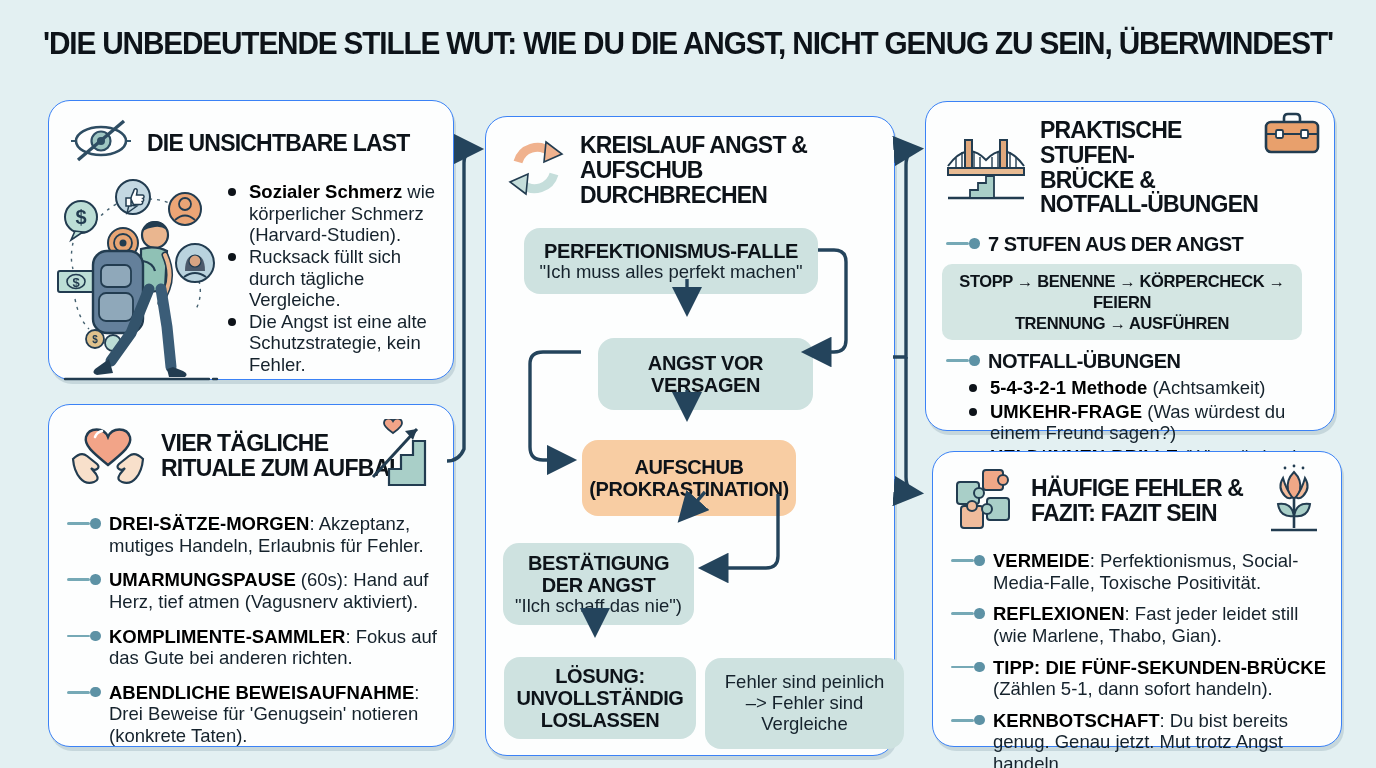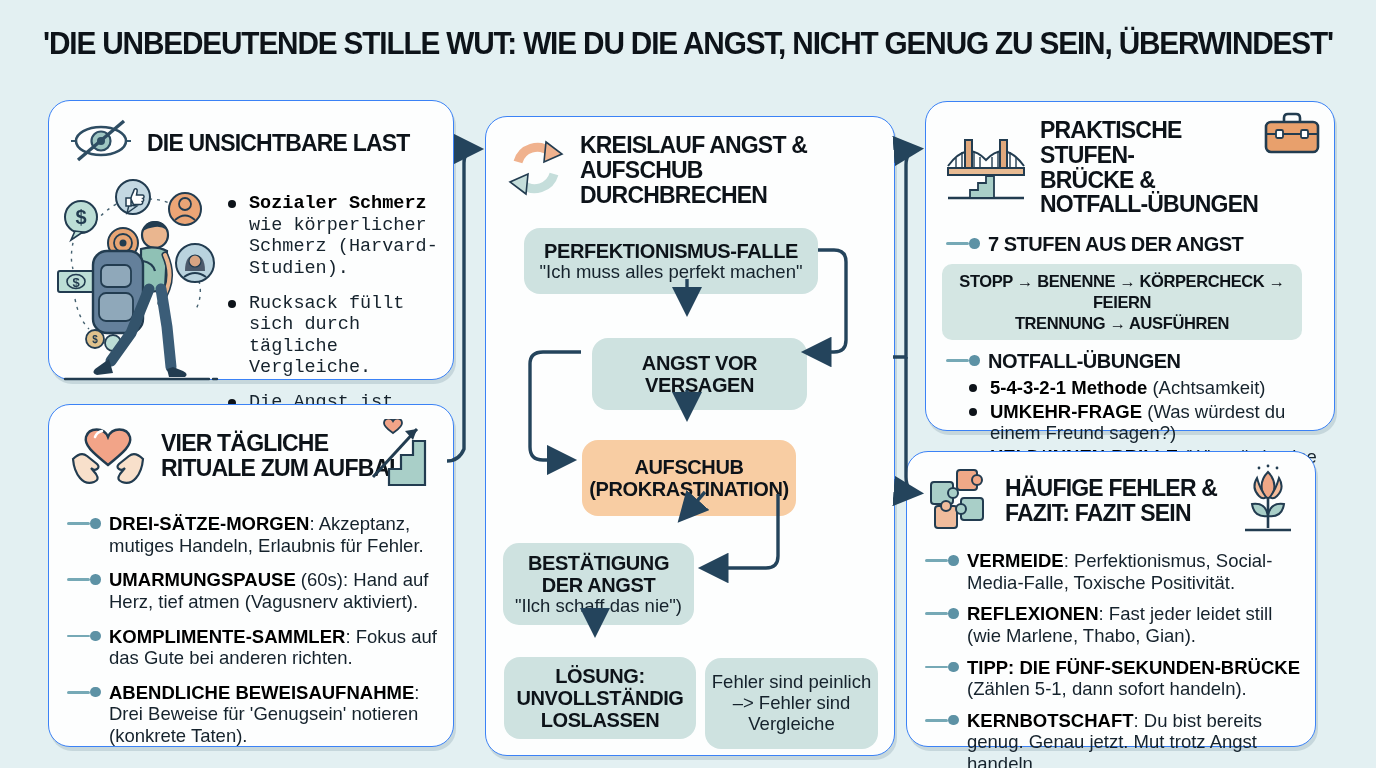--- a/index.html
+++ b/index.html
@@ -17,57 +17,57 @@
   }
   .panel {
     position:absolute; background:#fdfefe; border:1px solid #3b82f6;
     border-radius:22px; box-shadow:2px 4px 0 rgba(52,86,107,.16);
     z-index:1;
   }
   #panel-burden   { left:48px;  top:100px; width:406px; height:280px; }
   #panel-rituals  { left:48px;  top:404px; width:406px; height:343px; }
   #panel-cycle    { left:485px; top:101px; width:410px; height:640px;margin-top:15px; }
   #panel-practical{ left:925px; top:101px; width:410px; height:330px; }
-  #panel-mistakes { left:906px; top:451px; width:410px; height:296px; }
+  #panel-mistakes { left:932px; top:451px; width:410px; height:296px; }
 
   .p-head { display:flex; align-items:center; gap:14px; padding:16px 18px 6px 20px; }
   .p-head .ttl { font-size:23px; font-weight:800; letter-spacing:-0.8px; line-height:1.08; color:#0d1319; }
   .icon { flex:0 0 auto; }
   .corner-icon { position:absolute; }
 
   
   ul.blist { list-style:none; }
   ul.blist li { display:flex; gap:8px; }
   .btxt { font-size:18.5px; line-height:1.17; }
   .btxt b { color:#000; }
   .ddot { flex:0 0 36px; position:relative; height:14px; margin-top:4px; }
   .ddot::before { content:""; position:absolute; left:2px; top:5px; width:23px; height:2.8px; background:#76a9b6; border-radius:2px; }
   .ddot::after  { content:""; position:absolute; left:25px; top:1px; width:10.5px; height:10.5px; border-radius:50%; background:#5d92a5; }
   .pdot { flex:0 0 16px; position:relative; height:14px; margin-top:3px; }
   .pdot::before { content:""; position:absolute; left:3px; top:4px; width:8px; height:8px; border-radius:50%; background:#0d1319; }
 
   
   #panel-burden .content { display:flex; padding:2px 10px 0 8px; }
-  #panel-burden ul.blist { margin-top:16px; display:flex; flex-direction:column; gap:13px; width:236px;font-family:Liberation Mono, monospace; }
+  #panel-burden ul.blist { margin-top:4px; display:flex; flex-direction:column; width:236px; }
 
   
   #panel-rituals ul.blist { margin:16px 14px 0 16px; display:flex; flex-direction:column; gap:13px; }
 
   
   .fc-box { position:absolute; display:flex; flex-direction:column; justify-content:center; align-items:center; border-radius:16px; text-align:center; z-index:2; }
   .fc-teal { background:#cee2e0; }
   .fc-orange { background:#f8cda3; }
   .fc-box .t { font-size:20px; font-weight:800; letter-spacing:-0.4px; line-height:1.1; color:#0d1319; }
   .fc-box .q { font-size:18.5px; line-height:1.12; color:#15222c; }
   #fc-box1 { left:38px;  top:111px; width:294px; height:66px; }
-  #fc-box2 { left:106px;  top:221px; width:215px; height:72px; }
+  #fc-box2 { left:112px;  top:221px; width:215px; height:72px; }
   #fc-box3 { left:96px;  top:323px; width:214px; height:76px; }
   #fc-box4 { left:17px;  top:426px; width:191px; height:82px; }
   #fc-box5 { left:18px;  top:540px; width:192px; height:82px; }
-  #fc-box6 { left:219px; top:541px; width:173px; height:91px; }
+  #fc-box6 { left:219px; top:541px; width:199px; height:91px; }
 
   
   .lbl-row { display:flex; gap:8px; margin:10px 14px 0 18px; align-items:flex-start; }
   .lbl { font-size:20px; font-weight:800; letter-spacing:-0.5px; color:#0d1319; }
   .steps-box { margin:8px 32px 0 16px; background:#d4e6e3; border-radius:10px; padding:7px 6px; text-align:center; }
   .steps-box div { font-size:16.5px; font-weight:800; letter-spacing:-0.4px; line-height:1.25; color:#0d1319; }
   #panel-practical ul.blist { margin:4px 10px 0 40px; display:flex; flex-direction:column; gap:2px; }
 
   
   #panel-mistakes ul.blist { margin:10px 12px 0 16px; display:flex; flex-direction:column; gap:10px; }

